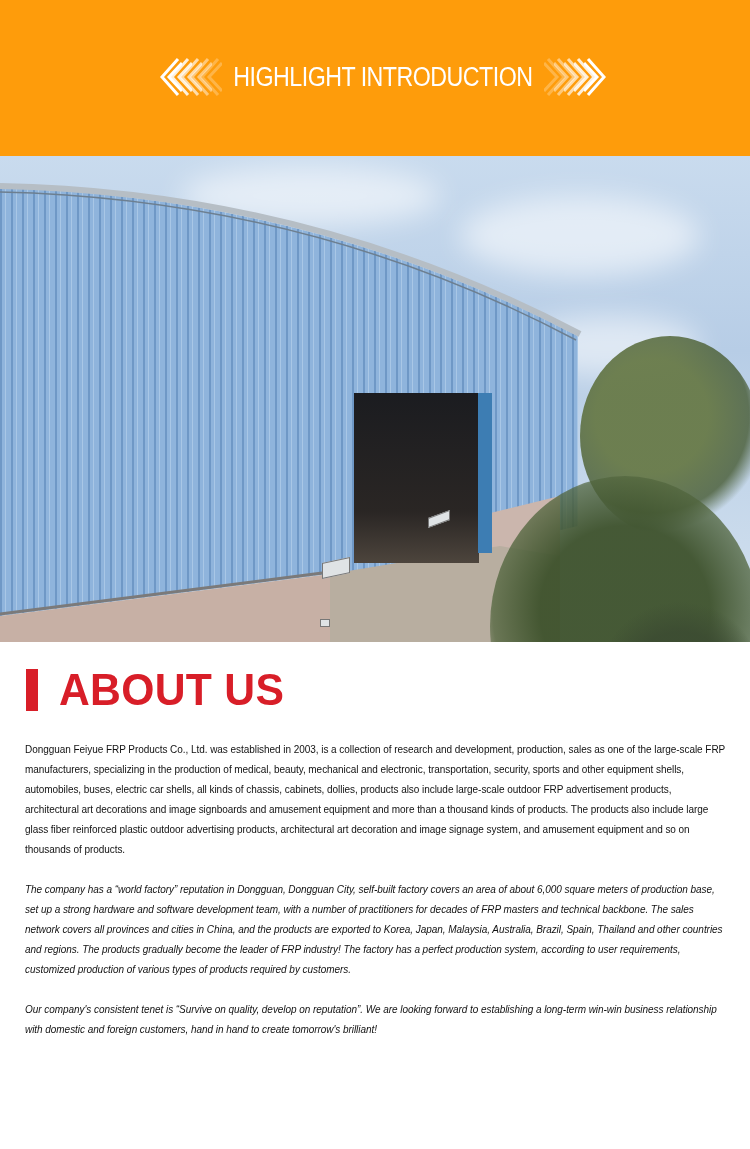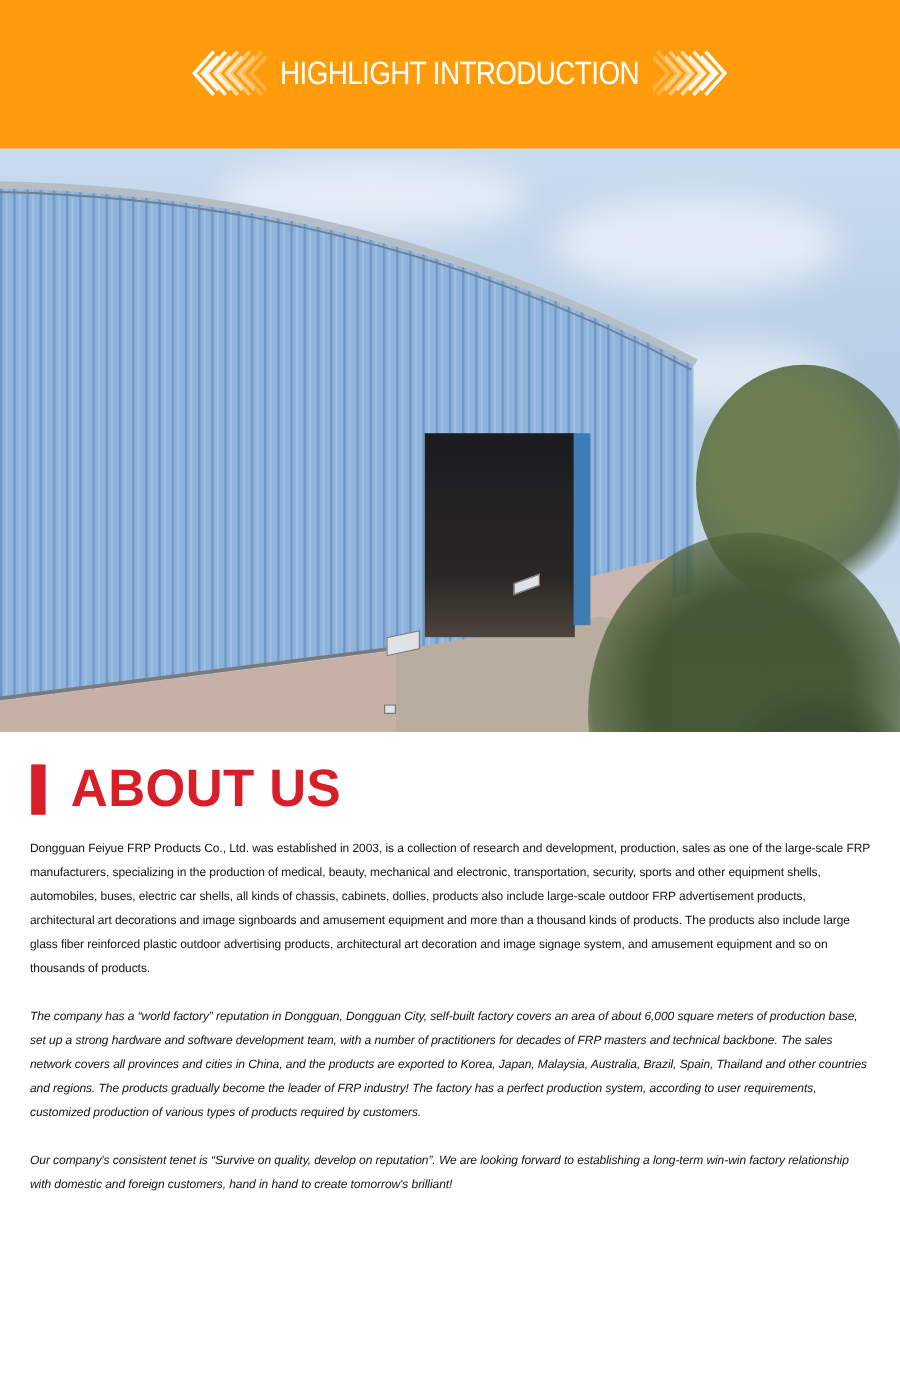--- a/index.html
+++ b/index.html
@@ -1,21 +1,21 @@
 <!DOCTYPE html>
 <html><head>
 <meta charset="utf-8">
 <style>
   * { box-sizing: border-box; margin: 0; padding: 0; }
   html, body { width: 750px; background: #ffffff; }
   body { font-family: "Liberation Sans", sans-serif; color: #111; }
 
   
   .banner {
-    position: relative; width: 750px; height: 124px;
+    position: relative; width: 750px; height: 156px;
     background: #FE9C0B;
     display: flex; align-items: center; justify-content: center; padding-left: 16px;
   }
   .banner-inner { display: flex; align-items: center; gap: 0; margin-top: -2px; }
   .chevrons { display: flex; align-items: center; height: 40px; }
   .chev { width: 24px; height: 40px; margin: 0 -7px; }
   .banner-title {
     font-family: "Liberation Sans Narrow", "Liberation Sans", sans-serif;
     color: #ffffff; font-size: 27px; letter-spacing: -0.6px;
     transform: scaleX(0.86); white-space: nowrap;
@@ -32,21 +32,21 @@
   .doorway {
     position: absolute; left: 354px; top: 237px; width: 125px; height: 170px;
     background: linear-gradient(180deg, #1b1c20 0%, #2a2624 70%, #4d453d 100%);
   }
   .door-frame { position: absolute; left: 478px; top: 237px; width: 14px; height: 160px; background: #3d7db3; }
   .tree { position: absolute; border-radius: 50%; }
   .sign { position: absolute; background: #dfe3e5; border: 1px solid #777; }
 
   
   .about { position: relative; padding: 27px 25px 0 25px; }
-  .about-head { display: flex; align-items: center; height: 42px; margin-bottom: 19px; }
+  .about-head { display: flex; align-items: center; height: 42px; margin-bottom: 29px; }
   .red-bar { width: 12px; height: 42px; background: #D81E28; margin-left: 1px; margin-right: 21px; }
   .about-title {
     color: #D81E28; font-size: 44px; font-weight: bold; letter-spacing: 0.3px;
     font-family: "Liberation Sans", sans-serif; line-height: 42px;
     transform: scaleX(0.97); transform-origin: left center;
   }
   .para {
     font-size: 10px; line-height: 20px; color: #111;
     width: 700px; letter-spacing: -0.05px;
   }
@@ -133,14 +133,14 @@
   <div class="tree" style="left:600px;top:440px;width:160px;height:180px;background:radial-gradient(circle at 50% 50%, rgba(60,76,50,0.9) 0 45%, transparent 70%);"></div>
 </section>
 
 <section class="about">
   <div class="about-head">
     <span class="red-bar"></span>
     <h2 class="about-title">ABOUT US</h2>
   </div>
   <p class="para">Dongguan Feiyue FRP Products Co., Ltd. was established in 2003, is a collection of research and development, production, sales as one of the large-scale FRP manufacturers, specializing in the production of medical, beauty, mechanical and electronic, transportation, security, sports and other equipment shells, automobiles, buses, electric car shells, all kinds of chassis, cabinets, dollies, products also include large-scale outdoor FRP advertisement products, architectural art decorations and image signboards and amusement equipment and more than a thousand kinds of products. The products also include large glass fiber reinforced plastic outdoor advertising products, architectural art decoration and image signage system, and amusement equipment and so on thousands of products.</p>
   <p class="para">The company has a “world factory” reputation in Dongguan, Dongguan City, self-built factory covers an area of about 6,000 square meters of production base, set up a strong hardware and software development team, with a number of practitioners for decades of FRP masters and technical backbone. The sales network covers all provinces and cities in China, and the products are exported to Korea, Japan, Malaysia, Australia, Brazil, Spain, Thailand and other countries and regions. The products gradually become the leader of FRP industry! The factory has a perfect production system, according to user requirements, customized production of various types of products required by customers.</p>
-  <p class="para">Our company's consistent tenet is “Survive on quality, develop on reputation”. We are looking forward to establishing a long-term win-win factory relationship with domestic and foreign customers, hand in hand to create tomorrow's brilliant!</p>
+  <p class="para">Our company's consistent tenet is “Survive on quality, develop on reputation”. We are looking forward to establishing a long-term win-win business relationship with domestic and foreign customers, hand in hand to create tomorrow's brilliant!</p>
 </section>
 
 </body></html>

